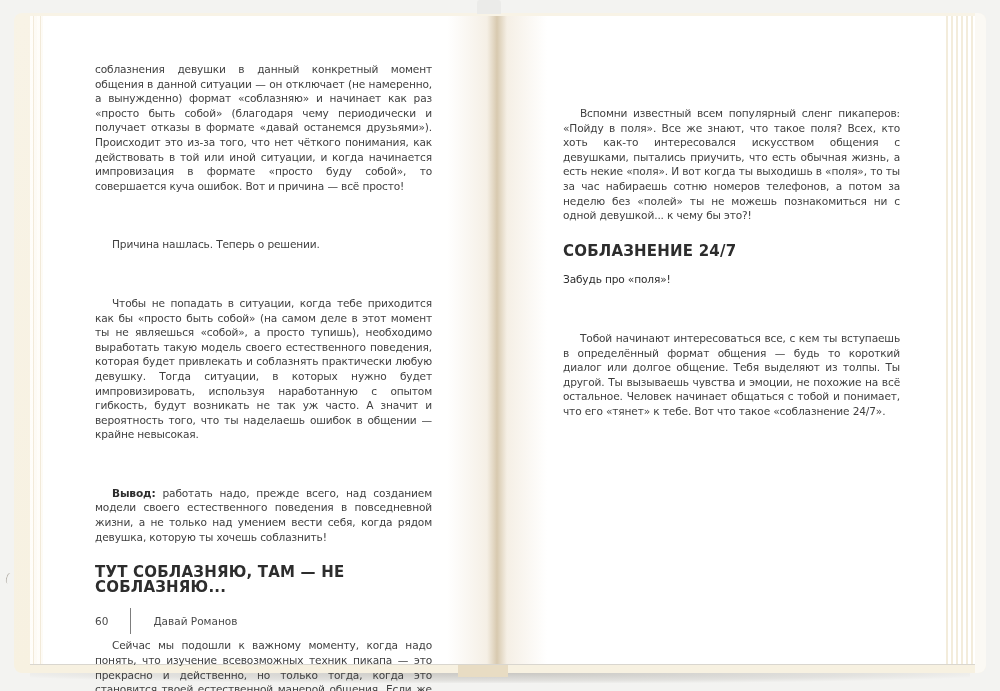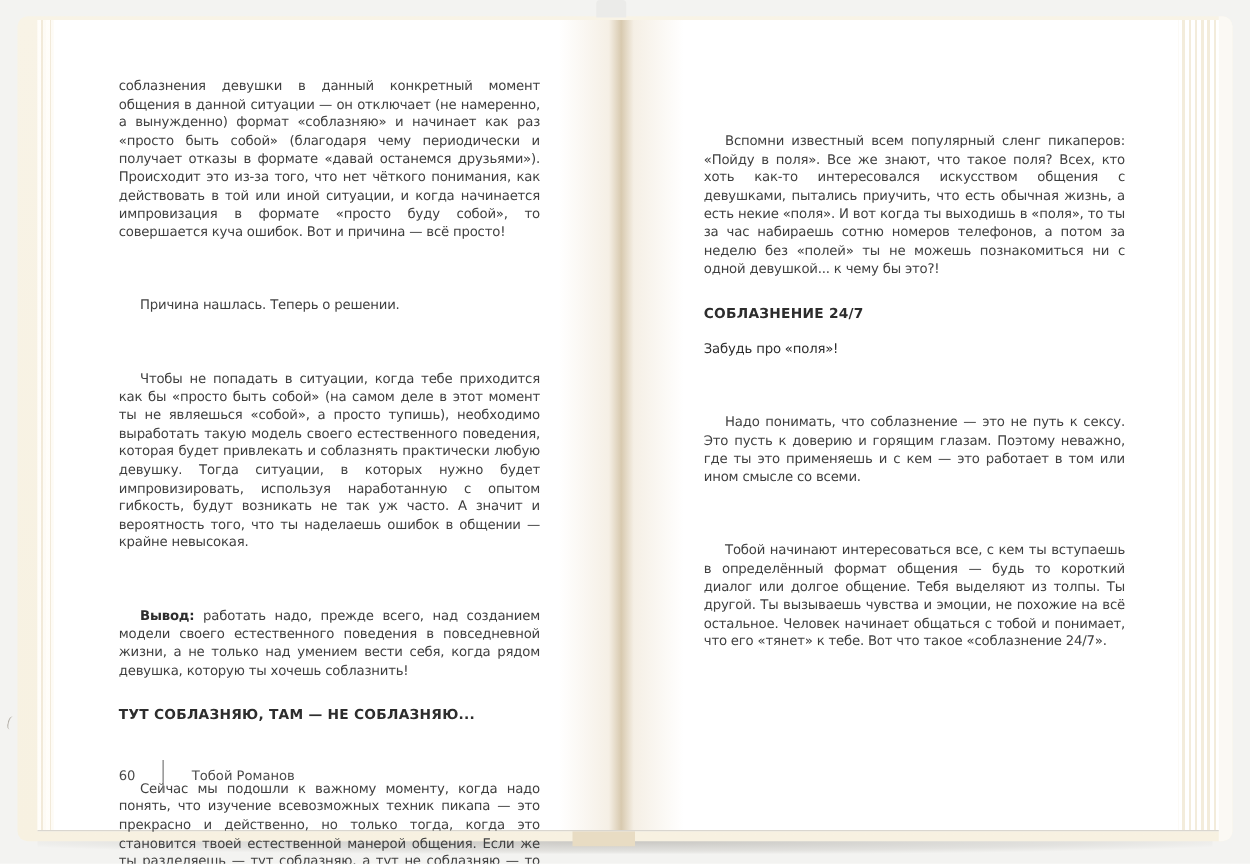--- a/index.html
+++ b/index.html
@@ -66,21 +66,21 @@
     position:absolute; top:49px; width:337px;
     font-size:10.6px; line-height:14.6px; letter-spacing:-0.15px;
     text-align:justify; color:#3f3f3f;
   }
   .text-col-left  { left:81px; }
   .text-col-right { left:549px; }
   .text-col p { margin:0; }
   .text-col p.indent { text-indent:17px;margin-top:44px; }
   .text-col p.heading {
     font-weight:bold; color:#2d2d2d; text-align:left;
-    margin:21px 0 14px; letter-spacing:0.2px; font-size:11px;
+    margin:21px 0 14px; letter-spacing:0.2px; font-size:15px;
   }
   .text-col p.subheading {
     font-weight:normal; color:#2d2d2d; text-align:left; margin:0 0 19px;
   }
   .text-col strong { font-weight:bold; color:#2d2d2d; }
 
   
   .footer {
     position:absolute; top:594px; width:337px; height:28px;
     display:flex; align-items:center;
@@ -115,23 +115,22 @@
       <p class="body indent">Чтобы не попадать в ситуации, когда тебе приходится как бы «просто быть собой» (на самом деле в этот момент ты не являешься «собой», а просто тупишь), необходимо выработать такую модель своего естественного поведения, которая будет привлекать и соблазнять практически любую девушку. Тогда ситуации, в которых нужно будет импровизировать, используя наработанную с опытом гибкость, будут возникать не так уж часто. А значит и вероятность того, что ты наделаешь ошибок в общении — крайне невысокая.</p>
       <p class="body indent"><strong>Вывод:</strong> работать надо, прежде всего, над созданием модели своего естественного поведения в повседневной жизни, а не только над умением вести себя, когда рядом девушка, которую ты хочешь соблазнить!</p>
       <p class="heading">ТУТ СОБЛАЗНЯЮ, ТАМ — НЕ СОБЛАЗНЯЮ...</p>
       <p class="body indent">Сейчас мы подошли к важному моменту, когда надо понять, что изучение всевозможных техник пикапа — это прекрасно и действенно, но только тогда, когда это становится твоей естественной манерой общения. Если же ты разделяешь — тут соблазняю, а тут не соблазняю — то ничего хорошего из этого не получится. Девушки не будут тебе верить. Да ты и сам не будешь понимать, какой ты на самом деле! Отсюда и неуверенность, и постоянные метания от одной крайности к другой, и беспринципность, и отсутствие ценностей и т. д.</p>
     </div>
 
   <div class="text-col text-col-right">
       <p class="body indent">Вспомни известный всем популярный сленг пикаперов: «Пойду в поля». Все же знают, что такое поля? Всех, кто хоть как-то интересовался искусством общения с девушками, пытались приучить, что есть обычная жизнь, а есть некие «поля». И вот когда ты выходишь в «поля», то ты за час набираешь сотню номеров телефонов, а потом за неделю без «полей» ты не можешь познакомиться ни с одной девушкой... к чему бы это?!</p>
       <p class="heading">СОБЛАЗНЕНИЕ 24/7</p>
       <p class="subheading">Забудь про «поля»!</p>
-      <p class="body indent">Надо понимать, что соблазнение — это не путь к сексу. Это пусть к доверию и горящим глазам. Поэтому неважно, где ты это применяешь и с кем — это работает в том или ином смысле со всеми.</p>
       <p class="body indent">Тобой начинают интересоваться все, с кем ты вступаешь в определённый формат общения — будь то короткий диалог или долгое общение. Тебя выделяют из толпы. Ты другой. Ты вызываешь чувства и эмоции, не похожие на всё остальное. Человек начинает общаться с тобой и понимает, что его «тянет» к тебе. Вот что такое «соблазнение 24/7».</p>
     </div>
 
   <div class="footer footer-left">
     <span>60</span>
     <span class="divider"></span>
-    <span>Тобой Романов</span>
+    <span>Давай Романов</span>
   </div>
 
 </div>
 
 </body></html>

